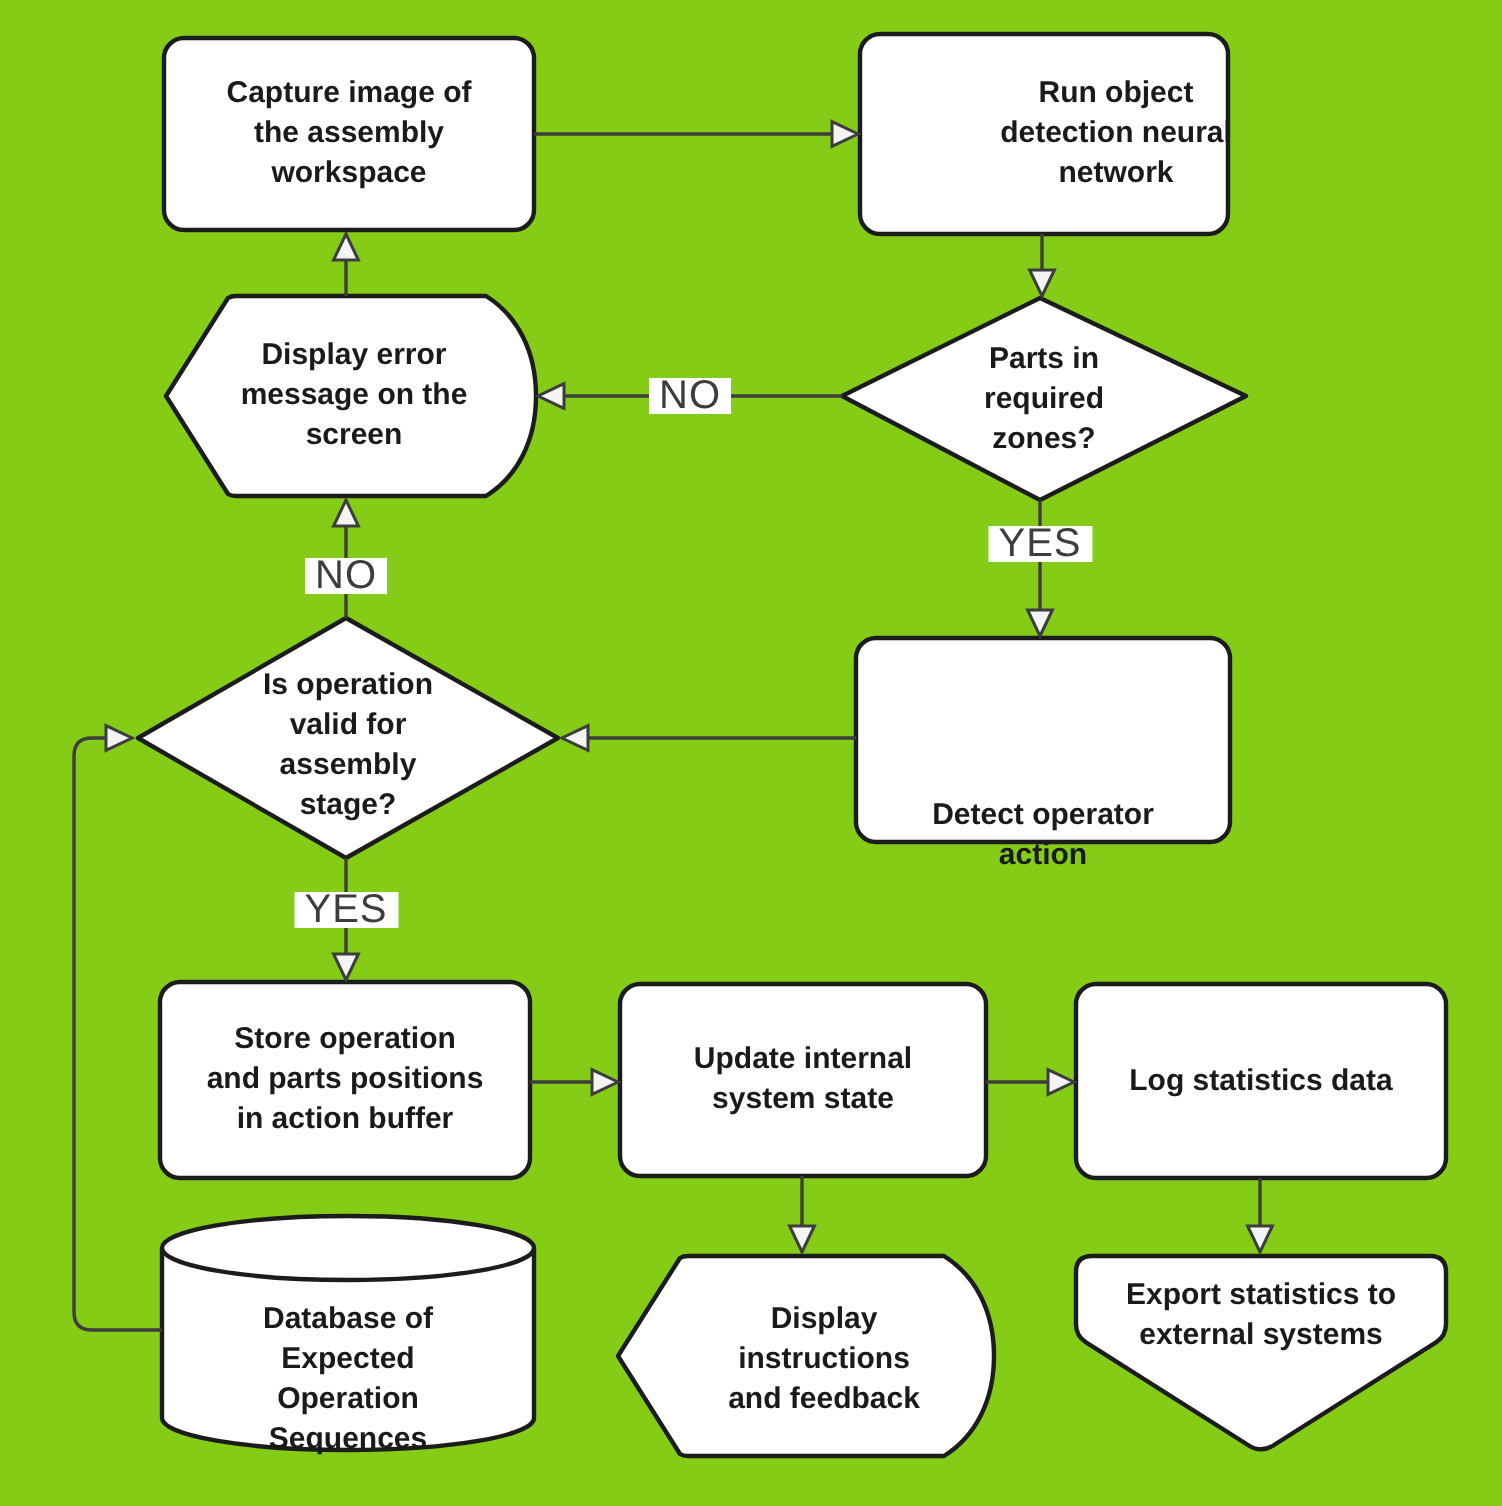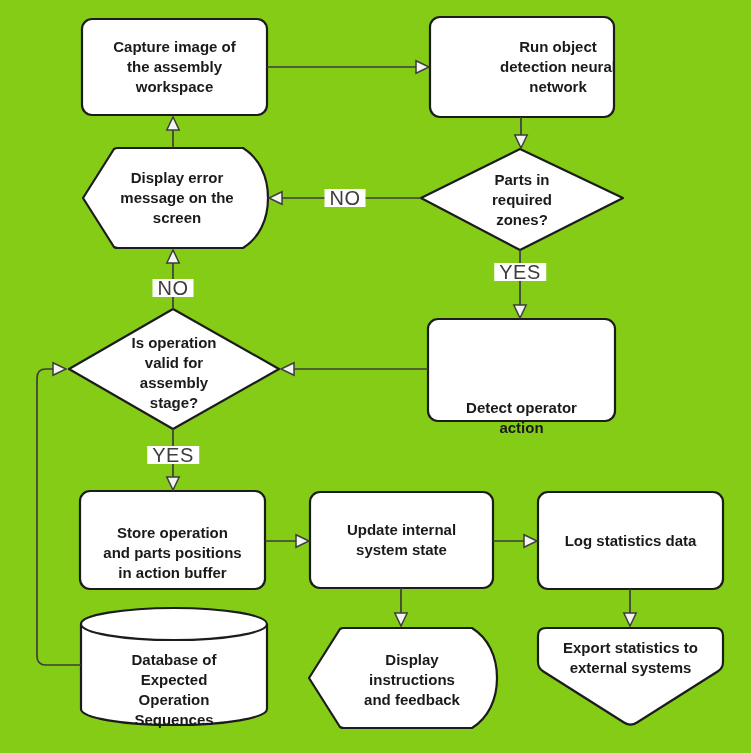--- a/index.html
+++ b/index.html
@@ -104,21 +104,21 @@
 zones?</div>
   <div class="node-label" style="left:92px; top:148px; width:170px; height:100px;">Display error
 message on the
 screen</div>
   <div class="node-label" style="left:69px; top:313px; width:210px; height:120px;">Is operation
 valid for
 assembly
 stage?</div>
   <div class="node-label" style="left:428px; top:319px; width:187px; height:102px;margin-top:48px;">Detect operator
 action</div>
-  <div class="node-label" style="left:80px; top:504px; width:185px; height:98px;">Store operation
+  <div class="node-label" style="left:80px; top:491px; width:185px; height:98px;">Store operation
 and parts positions
 in action buffer</div>
   <div class="node-label" style="left:310px; top:492px; width:183px; height:96px;">Update internal
 system state</div>
   <div class="node-label" style="left:538px; top:492px; width:185px; height:97px;">Log statistics data</div>
   <div class="node-label" style="left:81px; top:644px; width:186px; height:92px;">Database of
 Expected
 Operation
 Sequences</div>
   <div class="node-label" style="left:330px; top:630px; width:164px; height:100px;">Display

